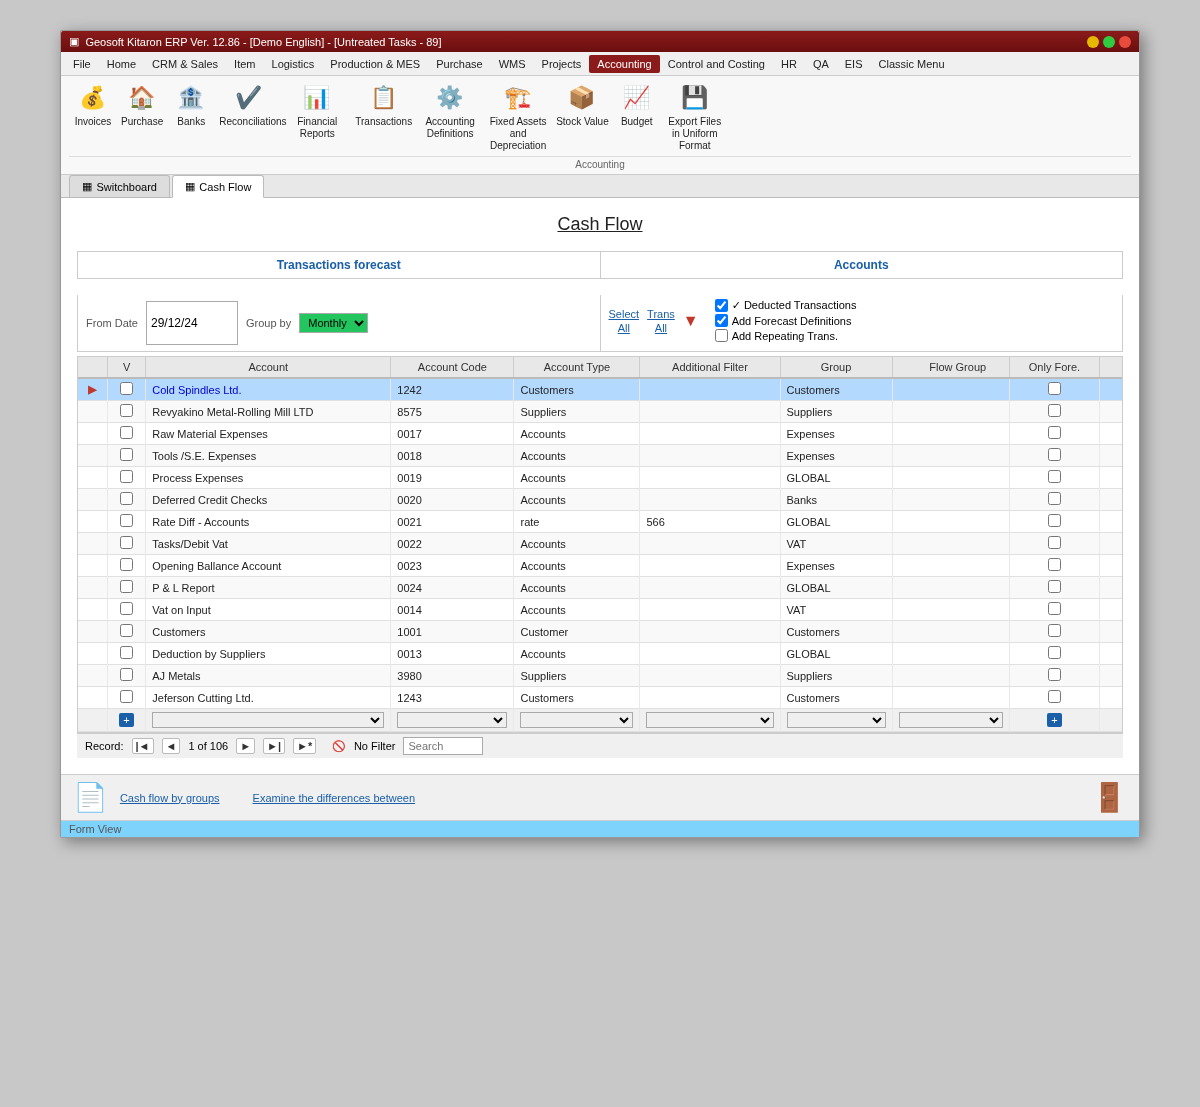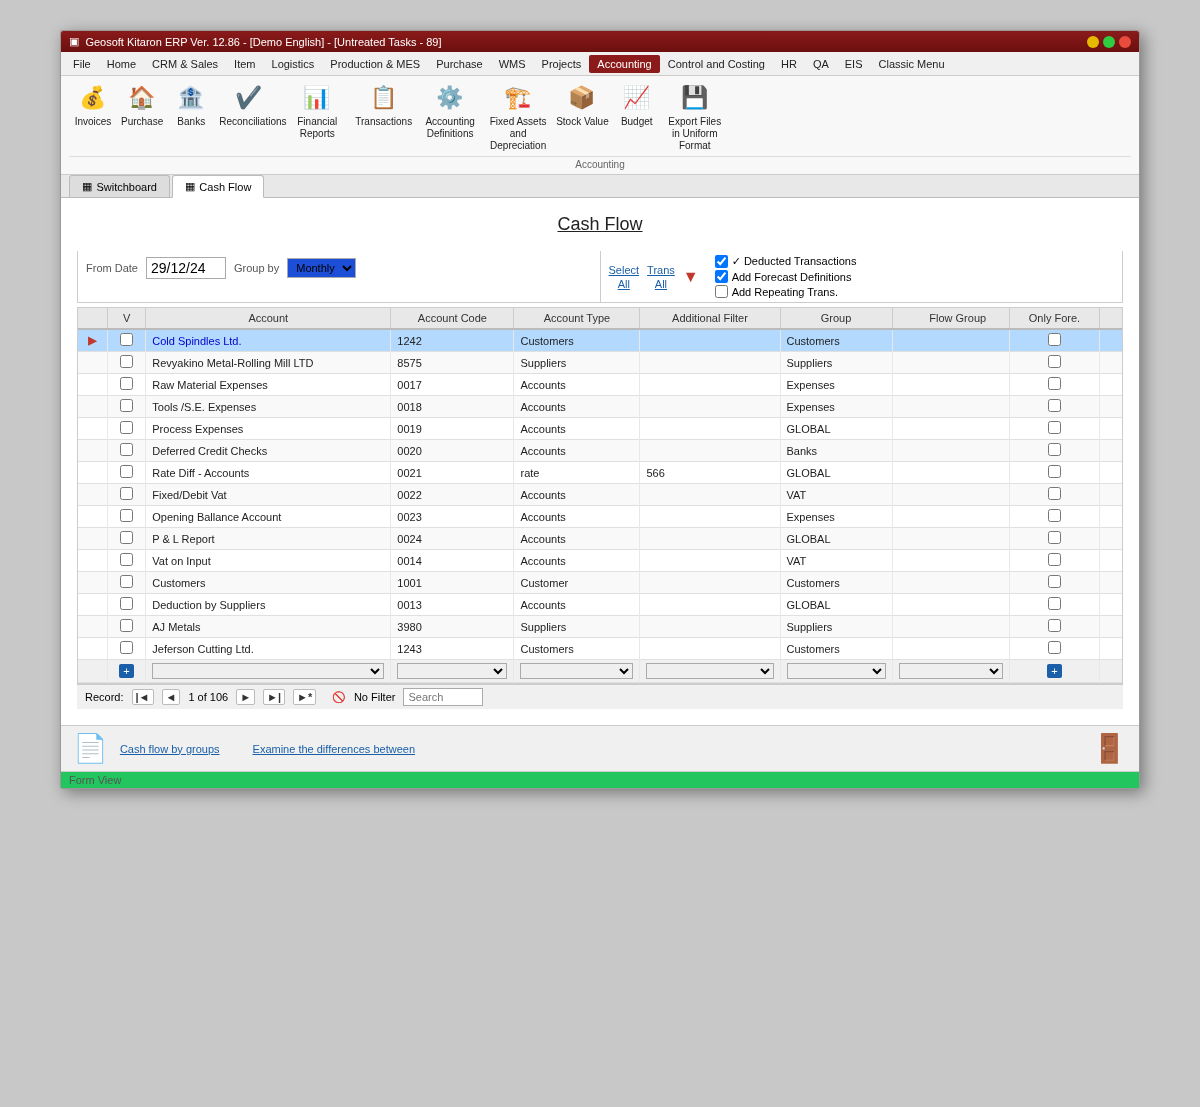--- a/index.html
+++ b/index.html
@@ -143,29 +143,29 @@
       font-size: 12px;
       color: #1a5fa8;
       font-weight: bold;
     }
     .panel-header:first-child {
       border-right: none;
     }
     .filter-label { color: #555; font-size: 11px; }
     .filter-input {
       border: 1px solid #aaa;
-      padding: 2px 4px;
-      font-size: 14px;
-      width: 80px;
+      padding: 14px 4px;
+      font-size: 12px;
+      width: 92px;
     }
     .filter-select {
       border: 1px solid #aaa;
       padding: 2px 4px;
       font-size: 11px;
-      background: #1d4ed8;
+      background: #22c55e;
     }
     .accounts-link {
       color: #1a5fa8;
       text-decoration: underline;
       cursor: pointer;
       font-size: 11px;
       text-align: center;
     }
     .filter-icon {
       color: #c0392b;
@@ -247,21 +247,21 @@
       color: #1a5fa8;
       text-decoration: underline;
       cursor: pointer;
       font-size: 11px;
     }
     .footer-icon {
       font-size: 28px;
       color: #e67e22;
     }
     .status-bar {
-      background: #22c55e;
+      background: #7dd3fc;
       border-top: 1px solid #ccc;
       padding: 2px 8px;
       font-size: 11px;
       color: #555;
     }
     .add-btn {
       background: #1a5fa8;
       color: white;
       border: none;
       padding: 1px 4px;
@@ -377,20 +377,24 @@
     </div>
     <div class="tab active">
       <span>▦</span>
       <span>Cash Flow</span>
     </div>
   </div>
 
   <div class="content-area">
     <div class="page-title">Cash Flow</div>
 
+    <div class="two-panels">
+      <div class="panel-header">Transactions forecast</div>
+      <div class="panel-header">Accounts</div>
+    </div>
 
     <div class="top-controls-row">
 
       <div class="left-controls">
         <div style="display:flex;align-items:center;gap:8px;">
           <span class="filter-label">From Date</span>
           <input class="filter-input" type="text" value="29/12/24" style="">
           <span class="filter-label">Group by</span>
           <select class="filter-select">
             <option>Monthly</option>
@@ -527,21 +531,21 @@
               <td>rate</td>
               <td>566</td>
               <td>GLOBAL</td>
               <td></td>
               <td style="text-align: center;"><input type="checkbox" style=""></td>
               <td></td>
             </tr>
             <tr>
               <td style="text-align: center; color: rgb(192, 57, 43); font-weight: bold;"></td>
               <td style="text-align: center;"><input type="checkbox" style=""></td>
-              <td>Fixed/Debit Vat</td>
+              <td>Tasks/Debit Vat</td>
               <td>0022</td>
               <td>Accounts</td>
               <td></td>
               <td>VAT</td>
               <td></td>
               <td style="text-align: center;"><input type="checkbox" style=""></td>
               <td></td>
             </tr>
             <tr>
               <td style="text-align: center; color: rgb(192, 57, 43); font-weight: bold;"></td>

